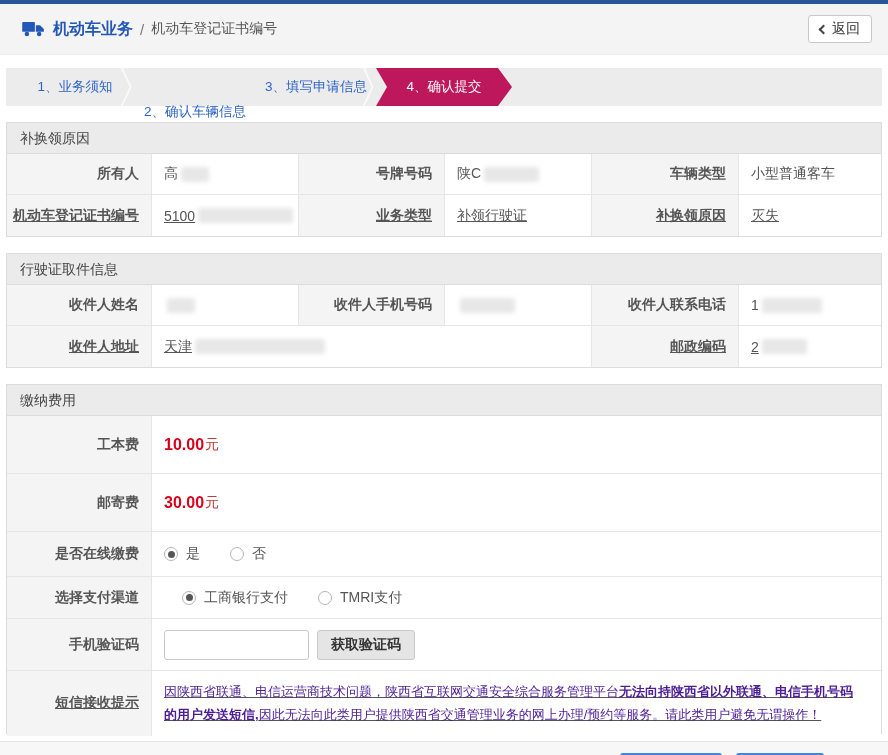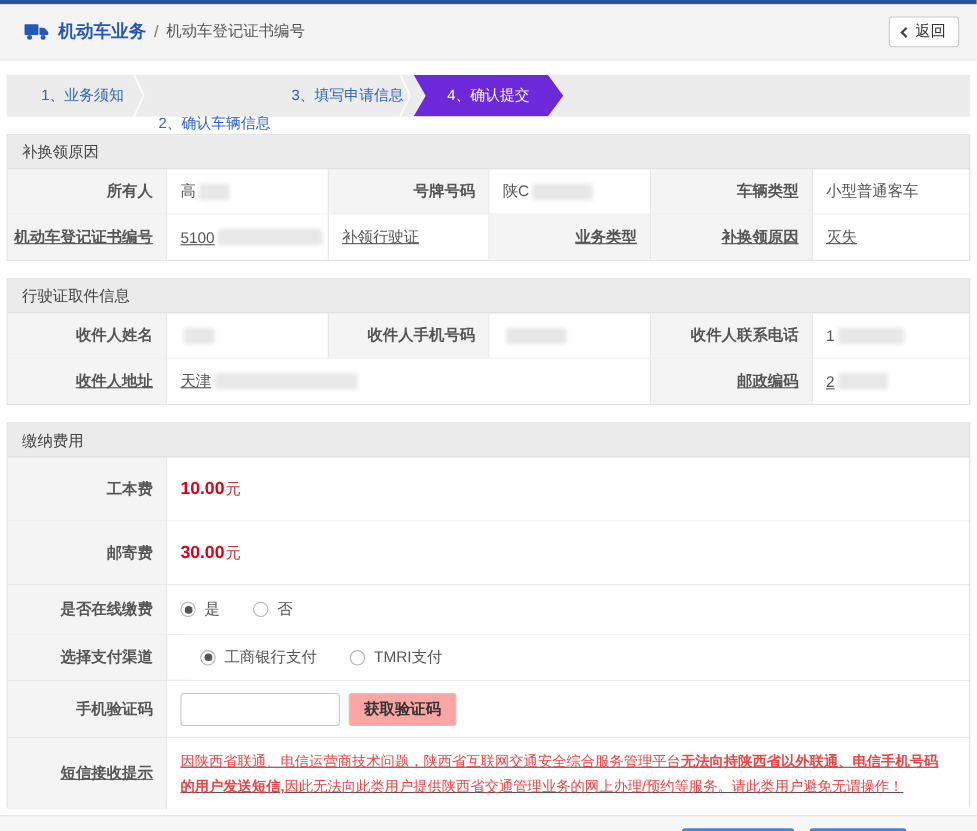--- a/index.html
+++ b/index.html
@@ -15,21 +15,21 @@
   .back-btn { margin-left:auto; width:64px; height:28px; background:#fff; border:1px solid #c9c9c9; border-radius:3px; display:flex; align-items:center; justify-content:center; gap:5px; color:#333; cursor:pointer; font-size:14px; }
   .chev { width:7px; height:7px; border-left:2px solid #444; border-bottom:2px solid #444; transform:rotate(45deg); margin-top:1px; }
 
   
   .steps { margin:13px 6px 0; height:38px; background:#ececec; display:flex; align-items:stretch;padding-left:10px; }
   .step { position:relative; display:flex; align-items:center; justify-content:center; color:#2e63c8; font-size:13.5px; cursor:pointer; }
   .step .sep-top,.step .sep-bot { position:absolute; right:7px; width:2px; height:52%; background:#fafafa; }
   .step .sep-top { top:-1px; transform:skewX(25deg); }
   .step .sep-bot { bottom:-1px; transform:skewX(-25deg); }
   .step.s1{width:118px;} .step.s2{width:122px;margin-top:44px;} .step.s3{width:120px;}
-  .step.active { width:136px; background:#6d28d9; color:#fff; clip-path:polygon(0 0, calc(100% - 14px) 0, 100% 50%, calc(100% - 14px) 100%, 0 100%, 11px 50%); padding-right:6px; padding-left:6px;justify-content:center; }
+  .step.active { width:136px; background:#be185d; color:#fff; clip-path:polygon(0 0, calc(100% - 14px) 0, 100% 50%, calc(100% - 14px) 100%, 0 100%, 11px 50%); padding-right:6px; padding-left:6px;justify-content:center; }
 
   
   .section { margin:16px 6px 0; border:1px solid #dcdcdc; }
   .section-h { height:31px; line-height:31px; background:#ebebeb; padding-left:13px; color:#444; border-bottom:1px solid #dcdcdc; }
   .row { display:grid; border-bottom:1px solid #e5e5e5; height:41px; }
   .row:last-child { border-bottom:none;text-decoration:underline; }
   .grid6 { grid-template-columns:145px 147px 146px 147px 147px auto; }
   .grid-addr { grid-template-columns:145px 440px 147px auto; }
   .grid-fee { grid-template-columns:145px auto; }
   .cell { display:flex; align-items:center; border-right:1px solid #e5e5e5; }
@@ -43,23 +43,23 @@
   
   .h43{height:58px;} .h45{height:45px;} .h42{height:42px;gap:18px;} .h52{height:52px;} .h62{height:62px;}
   .fee-amount { color:#d9001b; font-weight:700; font-size:16px; }
   .fee-unit { color:#c23b35; font-size:14px; margin-left:1px; }
 
   .radio { width:14px; height:14px; border-radius:50%; border:1px solid #b5b5b5; background:#fff; display:inline-flex; align-items:center; justify-content:center; margin-right:8px; flex:none; cursor:pointer; }
   .radio.sel::after { content:''; width:7px; height:7px; border-radius:50%; background:#555; }
   .opt { display:inline-flex; align-items:center; margin-right:30px; cursor:pointer; }
 
   .code-input { width:145px; height:30px; border:1px solid #c9c9c9; border-radius:3px; padding:0 8px; font-size:14px; color:#333; outline:none; }
-  .getcode-btn { height:30px; padding:0 13px; background:#fca5a5; border:1px solid #c9c9c9; border-radius:3px; margin-left:8px; color:#333; font-weight:700; font-size:14px; cursor:pointer; }
-
-  .notice { padding:9px 18px 9px 12px; line-height:1.8; font-size:13px; color:#ef4444; align-items:center; }
+  .getcode-btn { height:30px; padding:0 13px; background:#e5e5e5; border:1px solid #c9c9c9; border-radius:3px; margin-left:8px; color:#333; font-weight:700; font-size:14px; cursor:pointer; }
+
+  .notice { padding:9px 18px 9px 12px; line-height:1.8; font-size:13px; color:#4c1d95; align-items:center; }
   .notice b { font-weight:700; }
 
   
   .footer { margin-top:7px; height:52px; background:#f7f7f7; border-top:1px solid #e3e3e3; display:flex; align-items:center; justify-content:flex-end; padding-right:64px; gap:14px; }
   .btn-blue { height:30px; background:#4384dc; color:#fff; border:none; border-radius:3px; font-size:14px; font-weight:700; padding:0 30px; cursor:pointer; font-family:inherit; }
 </style>
 </head>
 <body>
 
 <div class="topbar"></div>
@@ -120,24 +120,24 @@
     <div class="cell val">
         <span>小型普通客车</span>
       </div>
   </div>
   <div class="row grid6">
     <div class="cell lbl">机动车登记证书编号</div>
     <div class="cell val">
         <span>5100</span>
         <span class="redact w95"></span>
       </div>
+    <div class="cell lbl">业务类型</div>
     <div class="cell val">
         <span>补领行驶证</span>
       </div>
-    <div class="cell lbl">业务类型</div>
     <div class="cell lbl">补换领原因</div>
     <div class="cell val">
         <span>灭失</span>
       </div>
   </div>
 </div>
 
 <div class="section">
   <div class="section-h">行驶证取件信息</div>
   <div class="row grid6">

